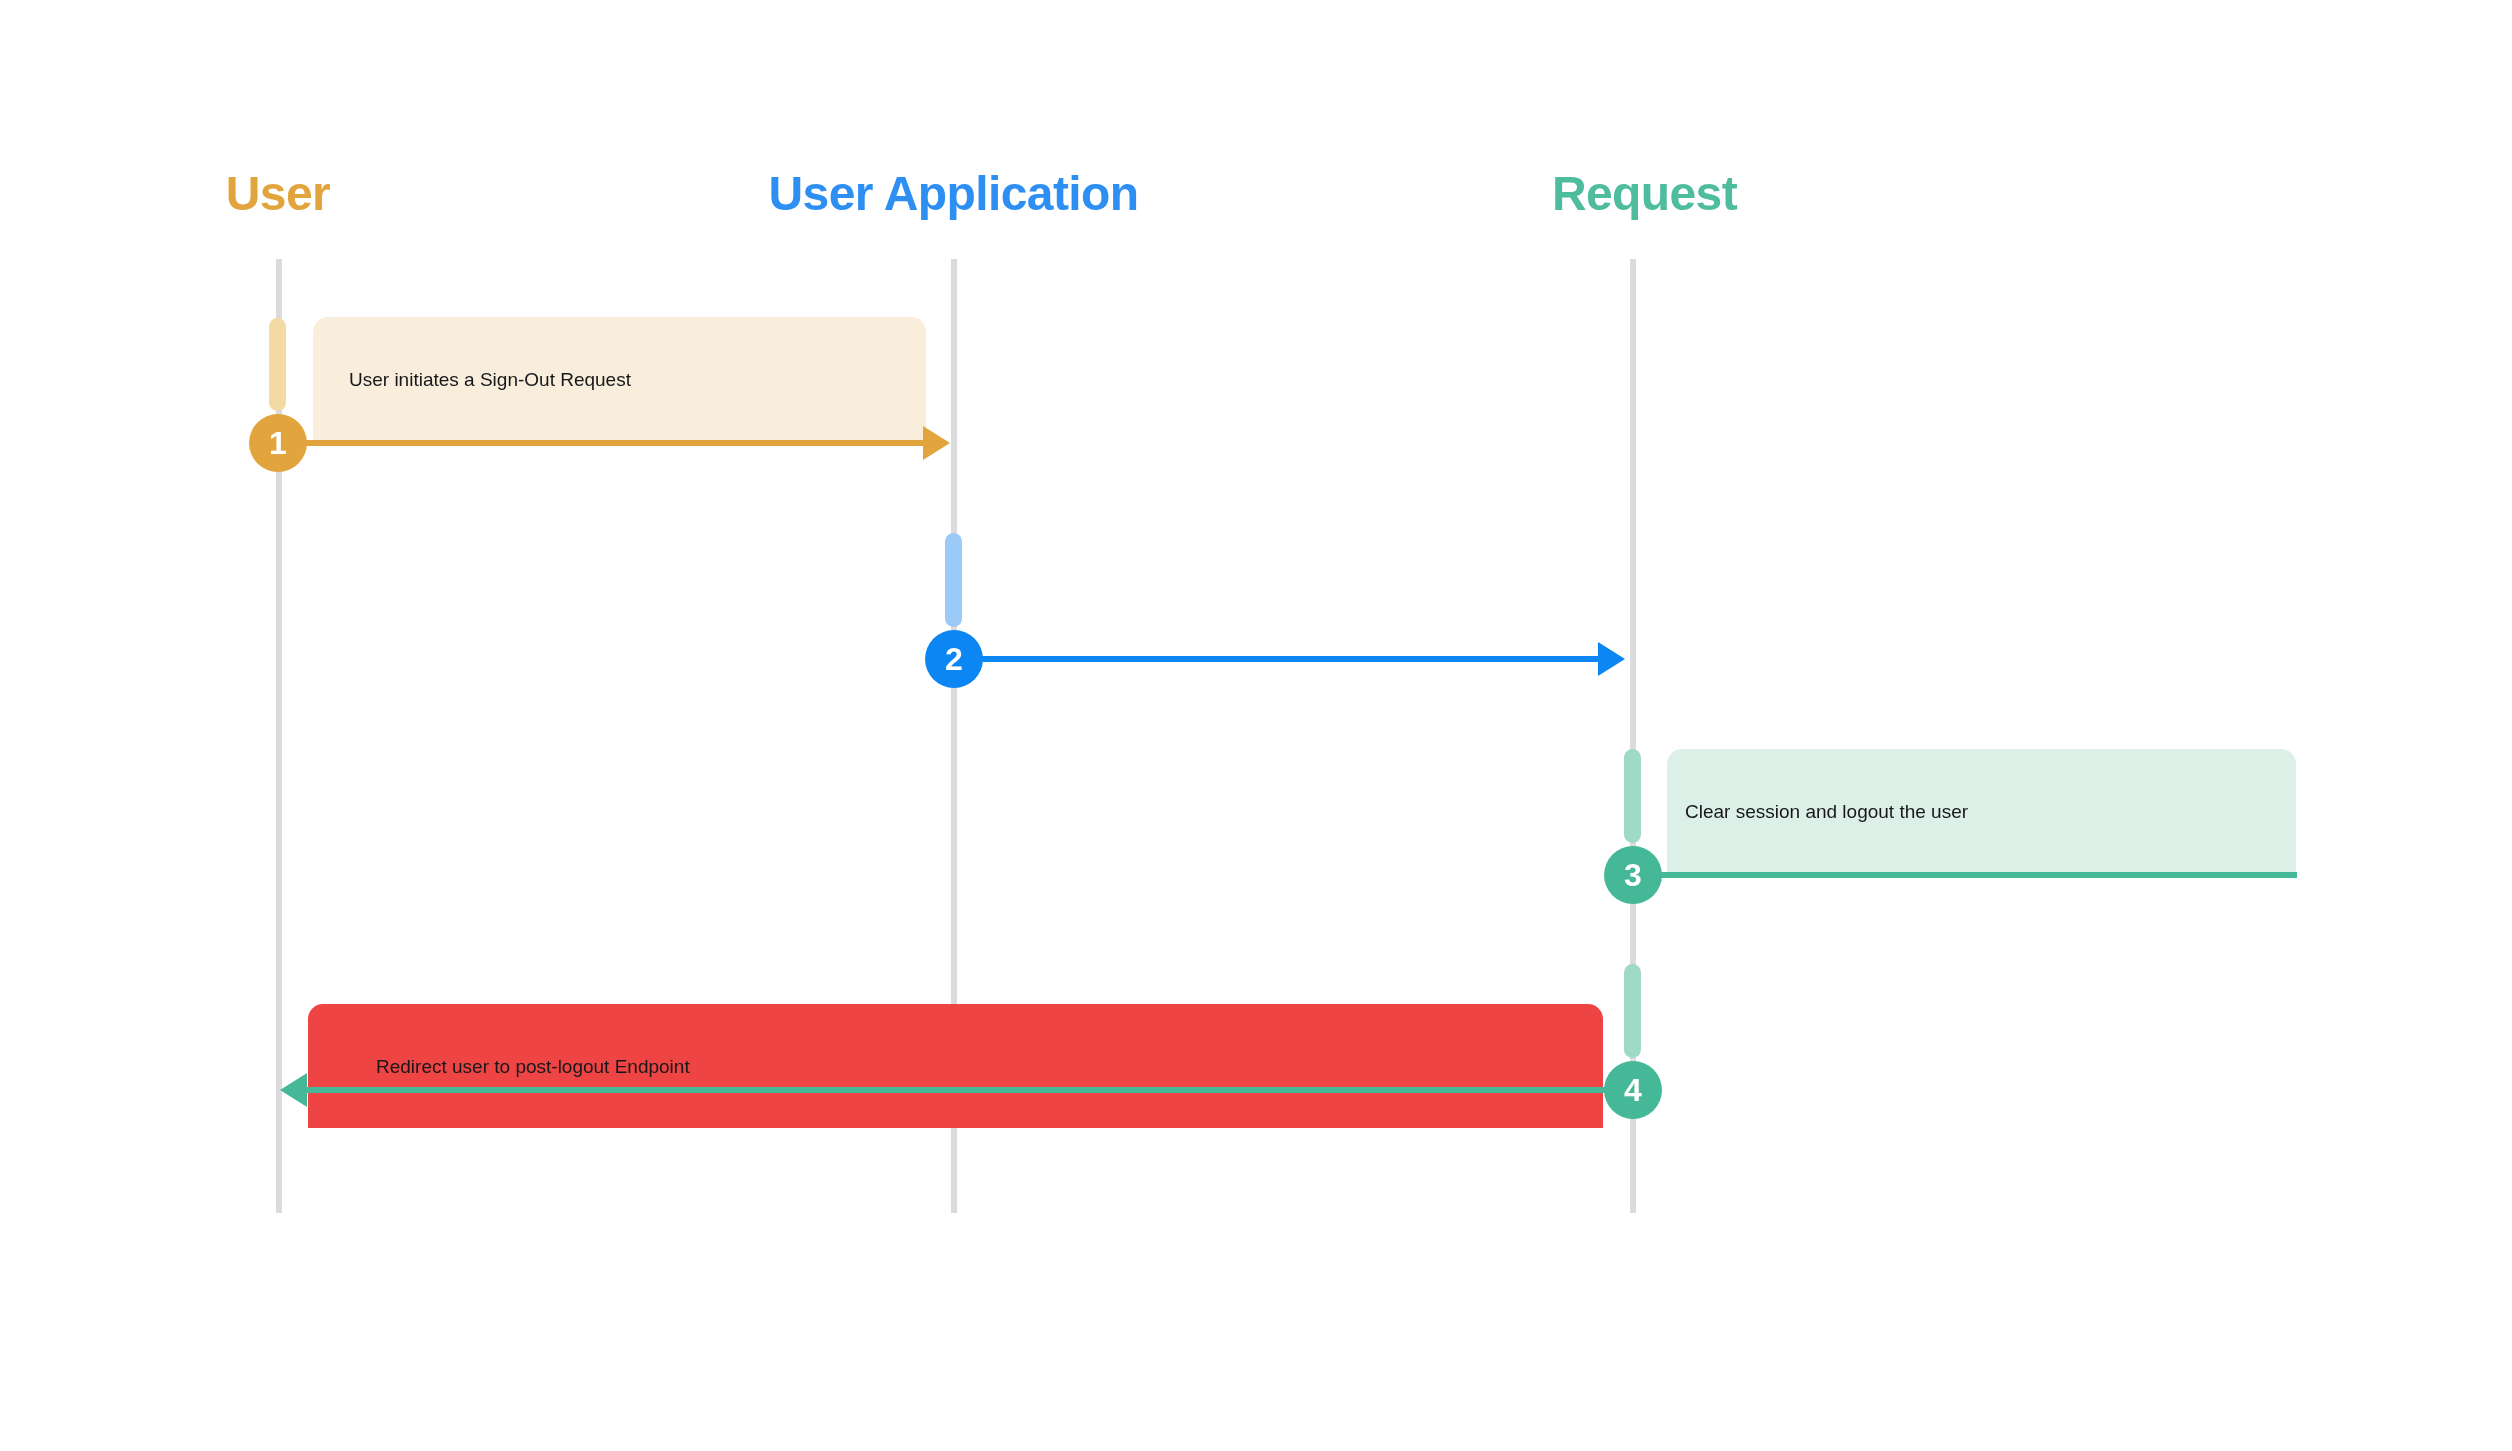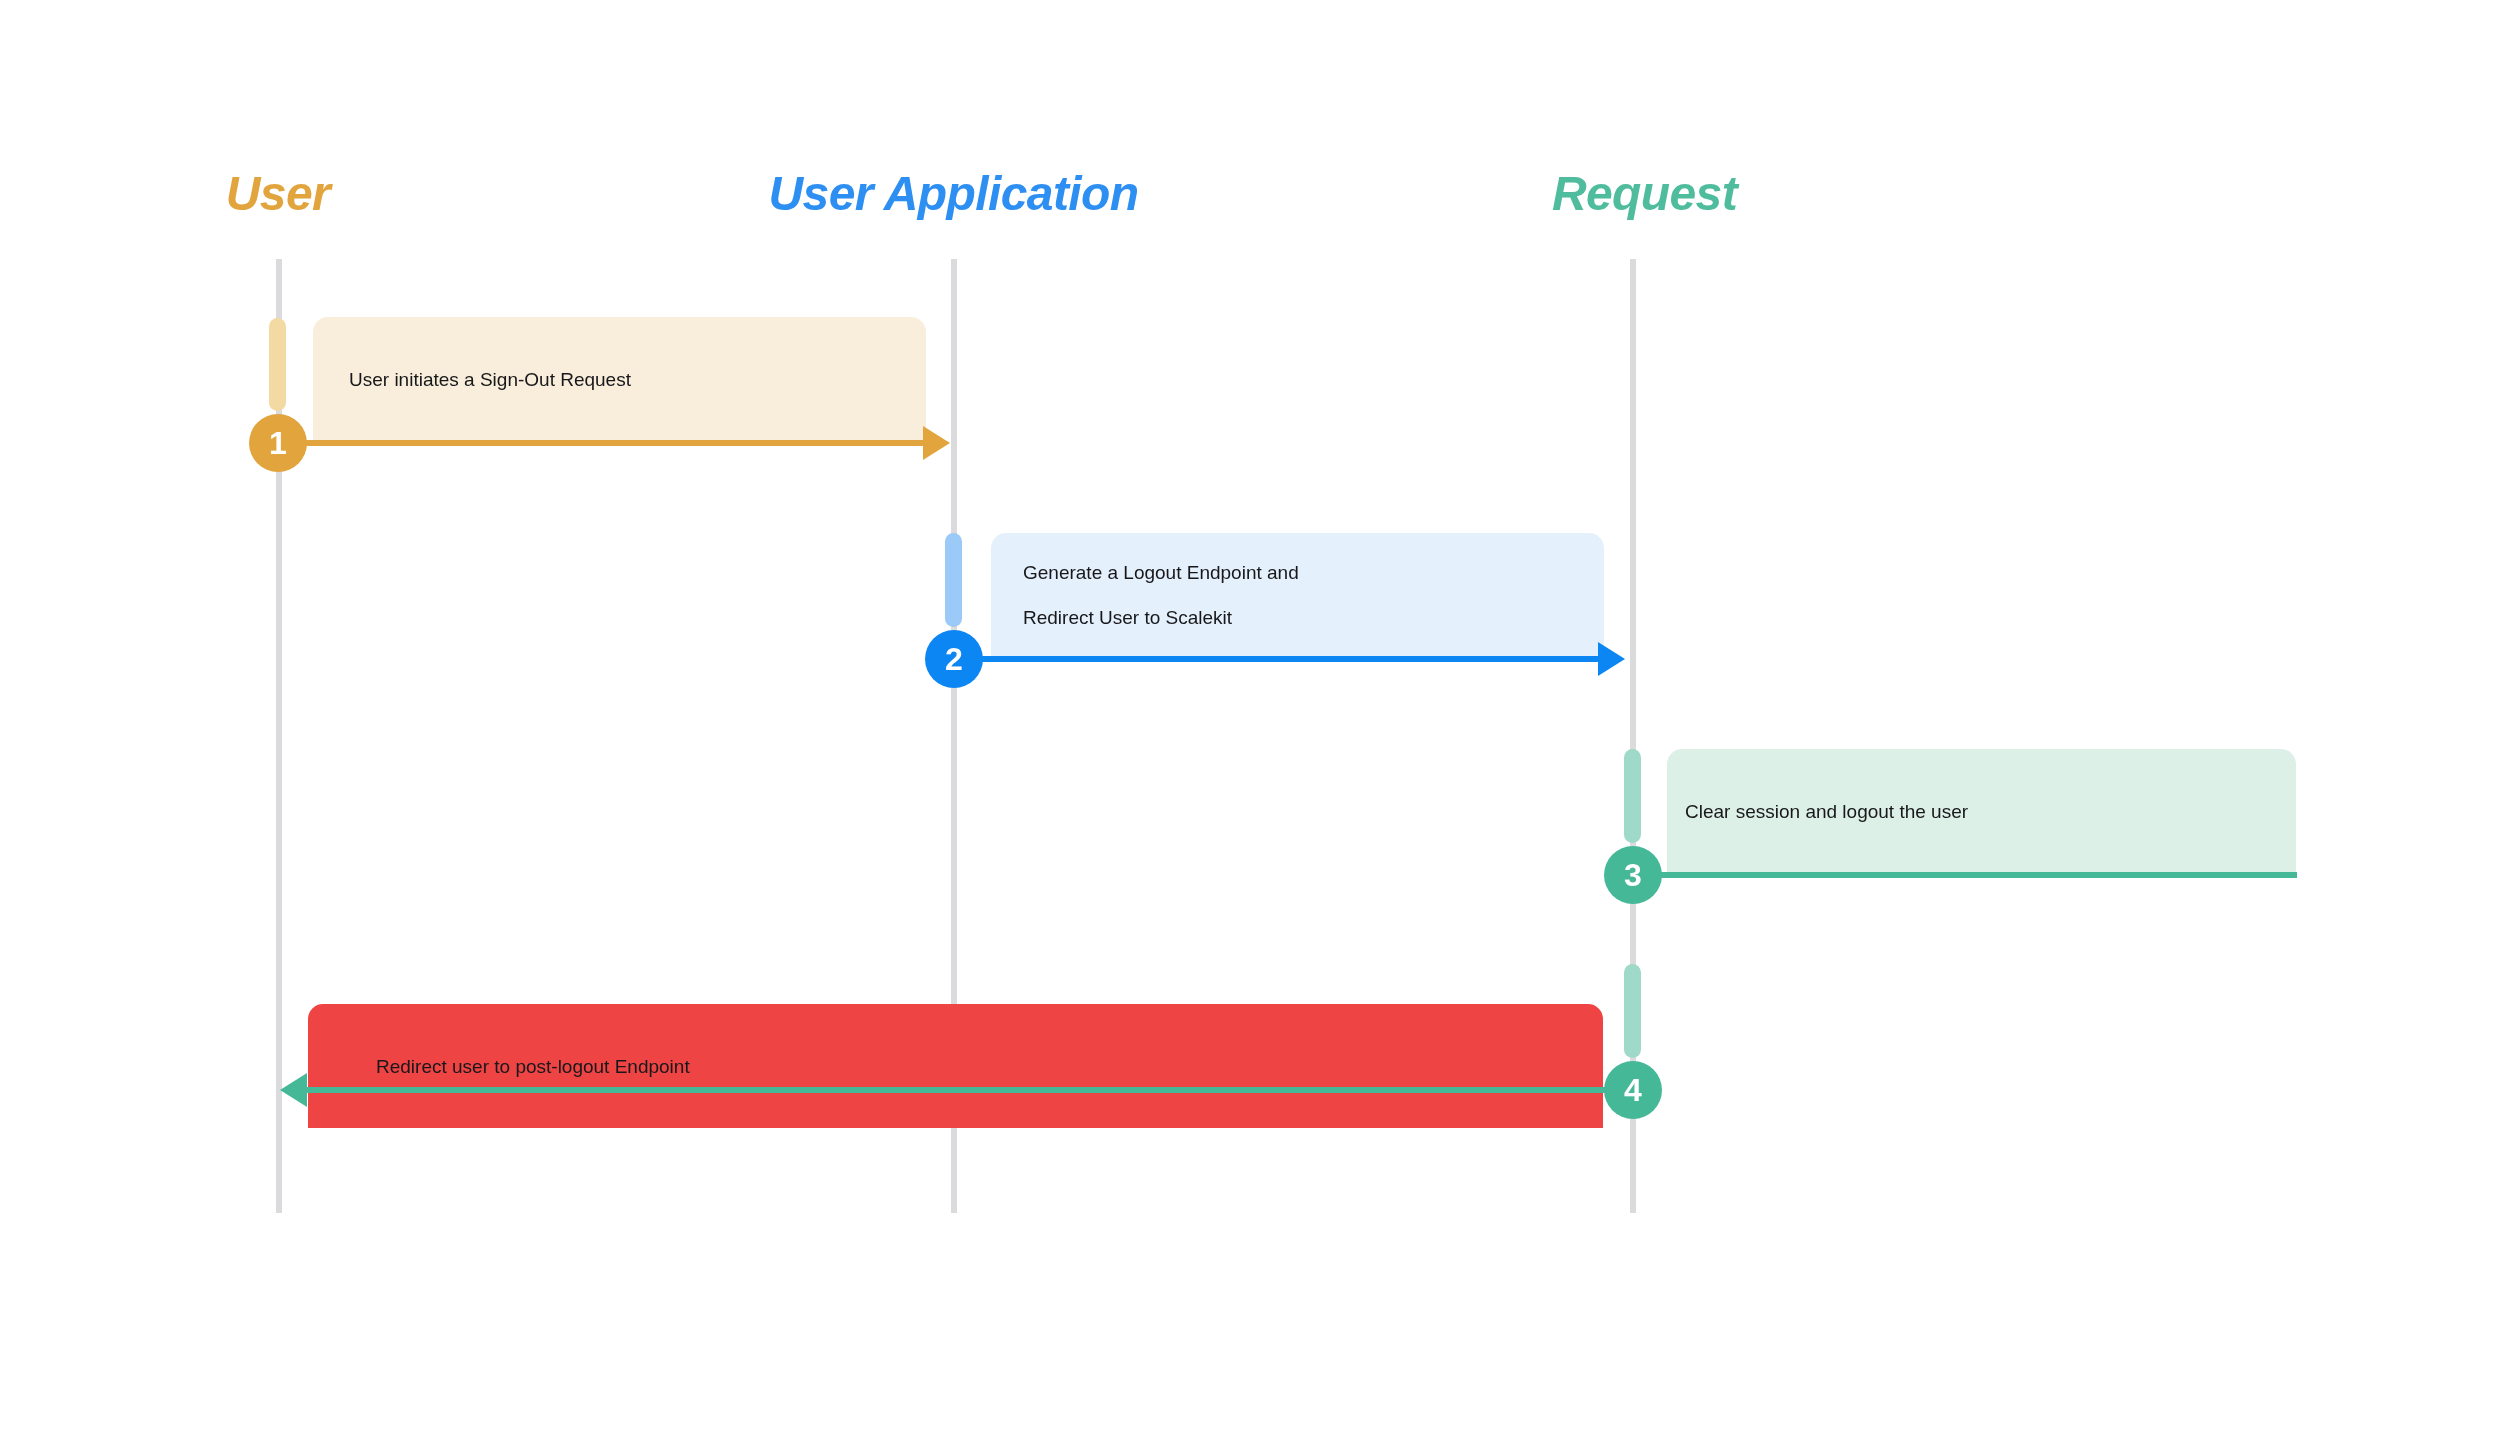--- a/index.html
+++ b/index.html
@@ -15,21 +15,20 @@
 
   
   .actor-label {
     width: 557px;
     top: 166px;
     text-align: center;
     font-size: 48px;
     font-weight: 700;
     letter-spacing: -0.6px;
     z-index: 6;
-    font-style: italic;
   }
   .actor-user     { left: -0.6px;   color: #E2A43C; }
   .actor-app      { left: 675px; color: #2E8FF2; }
   .actor-scalekit { left: 1366px; color: #4FBD9D; }
 
   
   .lifeline {
     width: 5.6px;
     top: 259px;
     height: 954px;
@@ -126,24 +125,20 @@
 
   <div class="abs msg-box box-1">
     <div>User initiates a Sign-Out Request</div>
   </div>
   <div class="abs msg-line line-1"></div>
   <div class="abs arrowhead head-right head-1"></div>
   <div class="abs step-badge badge-1">
     <span>1</span>
   </div>
 
-  <div class="abs msg-box box-2">
-    <div>Generate a Logout Endpoint and</div>
-    <div>Redirect User to Scalekit</div>
-  </div>
   <div class="abs msg-line line-2"></div>
   <div class="abs arrowhead head-right head-2"></div>
   <div class="abs step-badge badge-2">
     <span>2</span>
   </div>
 
   <div class="abs msg-box box-3">
     <div>Clear session and logout the user</div>
   </div>
   <div class="abs msg-line line-3"></div>

